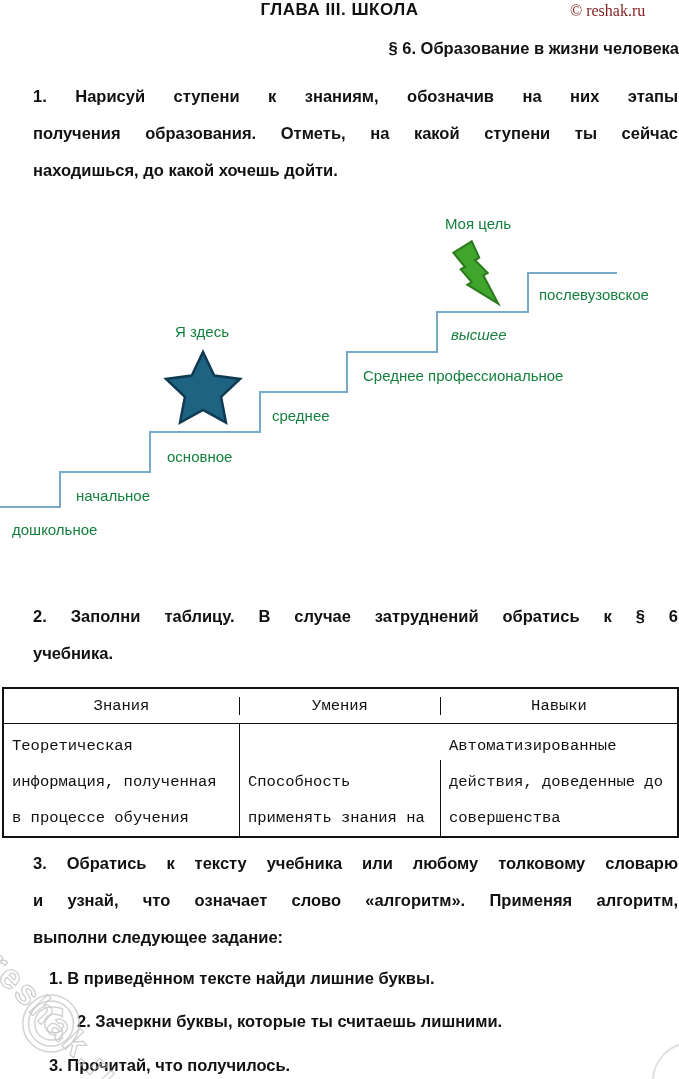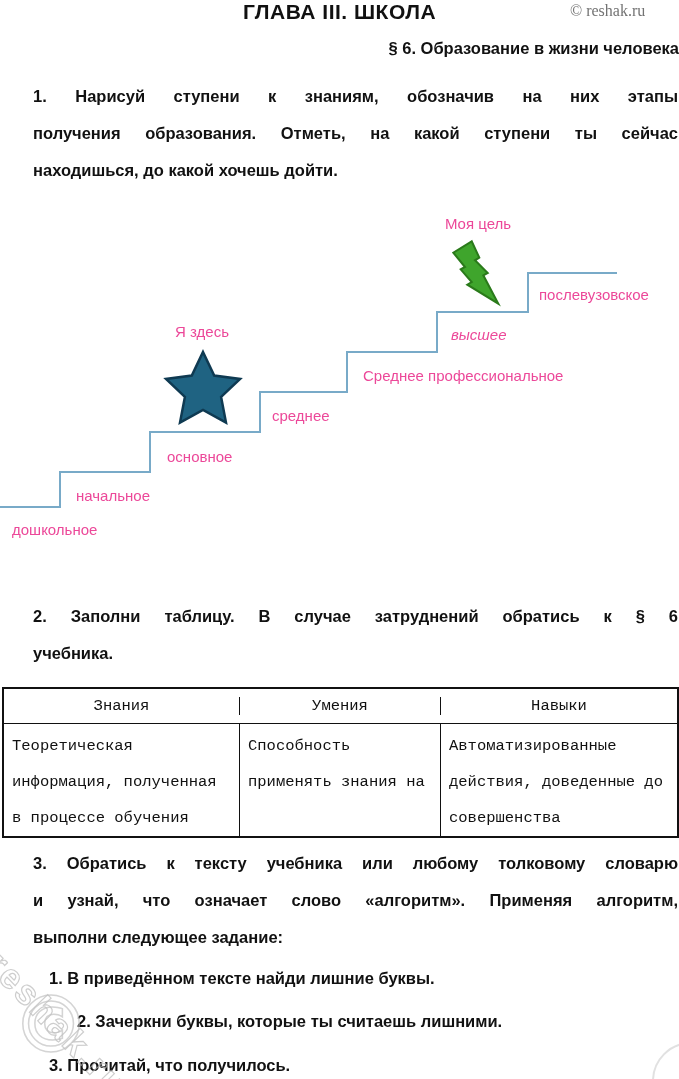--- a/index.html
+++ b/index.html
@@ -3,47 +3,47 @@
 <meta charset="utf-8">
 <style>
   html,body{margin:0;padding:0;}
   body{
     width:679px;height:1079px;position:relative;overflow:hidden;
     background:#ffffff;color:#111;
     font-family:"Liberation Sans",sans-serif;
   }
   .abs{position:absolute;}
   
-  .chapter-title{top:0;left:0;right:0;text-align:center;font-size:21px;font-weight:bold;letter-spacing:.5px;}
-  .site-credit{top:2px;left:570px;width:105px;font-family:"Liberation Serif",serif;font-size:16px;color:#737373;}
+  .chapter-title{top:0;left:0;right:0;text-align:center;font-size:17px;font-weight:bold;letter-spacing:.5px;}
+  .site-credit{top:2px;left:570px;width:105px;font-family:"Liberation Serif",serif;font-size:16px;color:#7f1d1d;}
   .section-title{top:39px;left:0;right:0;text-align:right;font-size:16.5px;font-weight:bold;}
   
   .para{left:1px;right:1px;font-weight:bold;font-size:16.5px;}
   .para .jline{line-height:37px;text-align:justify;text-align-last:justify;padding-left:32px;}
   .para .jline.last{text-align:left;text-align-last:left;}
   .task1{top:78px;}
   .task2{top:598px;}
   .task3{top:845px;}
   .subtask{left:1px;right:1px;font-weight:bold;font-size:16.5px;line-height:37px;padding-left:48px;}
   .st1{top:960px;} .st2{top:1003px;margin-left:28px;} .st3{top:1047px;}
   
   .figure{top:205px;left:0;width:679px;height:345px;}
   .figure svg{position:absolute;top:0;left:0;}
-  .fig-label{position:absolute;font-size:15px;color:#ec4899;white-space:nowrap;}
+  .fig-label{position:absolute;font-size:15px;color:#15803d;white-space:nowrap;}
   .goal-label{top:10px;left:437px;width:82px;text-align:center;}
   .here-label{top:118px;left:171px;width:62px;text-align:center;}
   .lv0{top:316px;left:12px;} .lv1{top:282px;left:76px;} .lv2{top:243px;left:167px;}
   .lv3{top:202px;left:272px;} .lv4{top:162px;left:363px;} .lv5{top:121px;left:451px;font-style:italic;}
   .lv6{top:81px;left:539px;}
   .stairs-line{fill:none;stroke-width:2px;}
   .star-shape{stroke:#0f3a52;stroke-width:2.5px;stroke-linejoin:miter;}
   .bolt-shape{stroke:#2a7a1a;stroke-width:2px;stroke-linejoin:miter;}
   
   .ktable{top:687px;left:2px;width:673px;height:147px;border:2px solid #111;display:flex;flex-direction:column;font-size:15.5px;font-family:Liberation Mono, monospace;}
-  .krow{display:flex;}
+  .krow{display:flex;align-items:flex-end;}
   .krow.head{height:40px;border-bottom:1.5px solid #111;align-items:center;}
   .krow.body{flex:1;}
   .kcell{box-sizing:border-box;}
   .kcell.c0{width:236px;} .kcell.c1{width:201px;} .kcell.c2{flex:1;}
   .kcell.c0,.kcell.c1{border-right:1.5px solid #111;}
   .head .kcell{text-align:center;}
   .body .kcell{padding:4px 6px 0 8px;}
   .cline{line-height:36px;white-space:nowrap;}
   
   .wm{pointer-events:none;color:transparent;-webkit-text-stroke:1.2px #b9b9b9;opacity:.7;font-weight:bold;}

